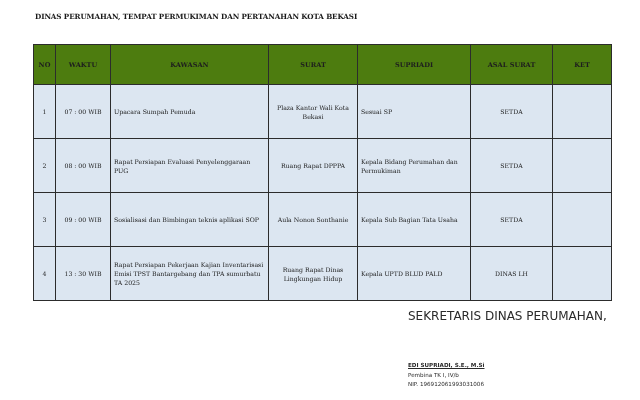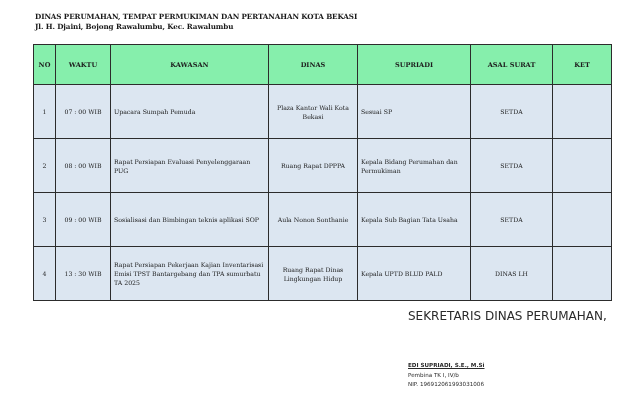--- a/index.html
+++ b/index.html
@@ -3,53 +3,52 @@
 <meta charset="utf-8">
 <style>
   html, body { margin: 0; padding: 0; background: #ffffff; }
   body { width: 640px; height: 400px; position: relative; overflow: hidden;
          font-family: "DejaVu Serif", serif; color: #1a1a1a; }
   .heading { position: absolute; left: 35px; top: 12px; font-size: 7.2px; font-weight: bold; line-height: 10px; }
   .heading div { white-space: nowrap; letter-spacing: -0.1px; }
   table.schedule { position: absolute; left: 33px; top: 44px; border-collapse: collapse;
          table-layout: fixed; width: 578px; font-size: 6.2px; }
   table.schedule th, table.schedule td { border: 1px solid #2c2c2c; padding: 0 3px; }
-  table.schedule th { background: #86efac; height: 39px; font-weight: bold; font-size: 6.6px; color: #1e1e1e; }
+  table.schedule th { background: #4d7c0f; height: 39px; font-weight: bold; font-size: 6.6px; color: #1e1e1e; }
   table.schedule td { background: #dce6f1; height: 53px; vertical-align: middle; line-height: 9px; }
   td.c { text-align: center; }
   td.l { text-align: left; }
   .sign { position: absolute; left: 408px; font-family: "DejaVu Sans", sans-serif; color: #2a2a2a; }
   .sign1 { top: 312px; font-size: 12px; line-height: 9.5px; }
   .sign2 { top: 361px; font-size: 5.6px; line-height: 9.5px; }
   .sign2 .name { font-weight: bold; text-decoration: underline; }
 </style>
 </head>
 <body>
 
 <div class="heading">
   <div>DINAS PERUMAHAN, TEMPAT PERMUKIMAN DAN PERTANAHAN KOTA BEKASI</div>
-  <div>Jl. H. Djaini, Bojong Rawalumbu, Kec. Rawalumbu</div>
 </div>
 
 <table class="schedule">
   <colgroup>
     <col style="width:22px">
       <col style="width:55px">
       <col style="width:158px">
       <col style="width:89px">
     <col style="width:113px">
       <col style="width:82px">
       <col style="width:59px">
   </colgroup>
   <thead>
     <tr>
       <th>NO</th>
       <th>WAKTU</th>
       <th>KAWASAN</th>
-      <th>DINAS</th>
+      <th>SURAT</th>
       <th>SUPRIADI</th>
       <th>ASAL SURAT</th>
       <th>KET</th>
     </tr>
   </thead>
   <tbody>
     <tr>
       <td class="c">1</td>
       <td class="c">07 : 00 WIB</td>
       <td class="l">Upacara Sumpah Pemuda</td>

